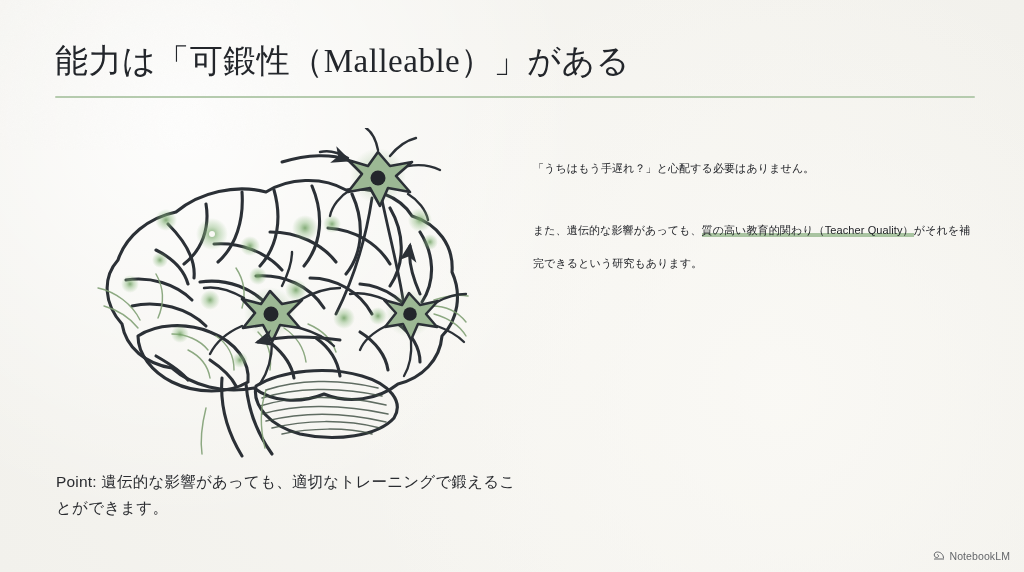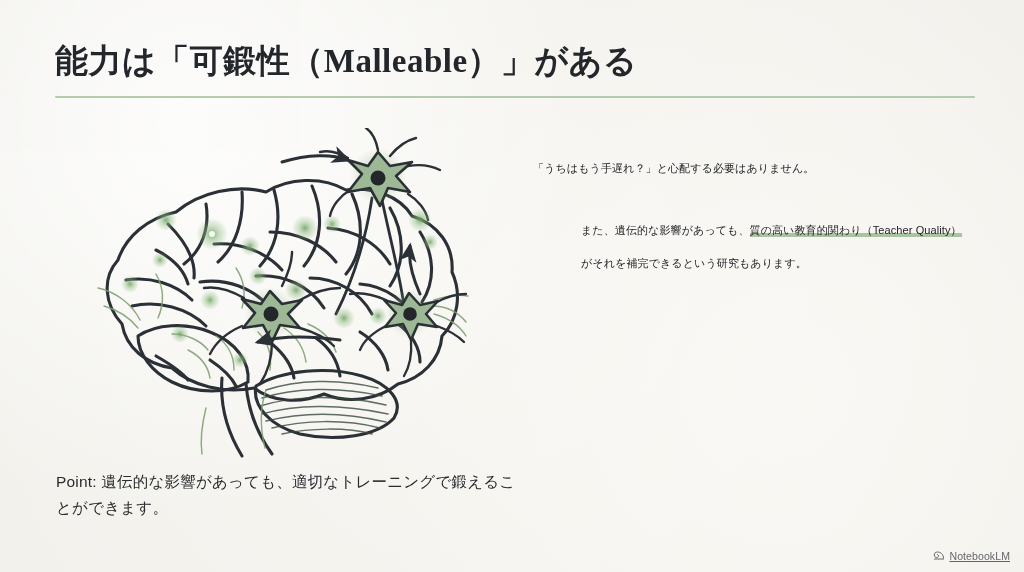--- a/index.html
+++ b/index.html
@@ -30,21 +30,21 @@
     opacity: 0.5;
   }
 
   
   #title {
     position: absolute;
     left: 55px;
     top: 40px;
     width: 900px;
     font-family: "Liberation Serif", "DejaVu Serif", serif;
-    font-weight: bold;
+    font-weight: normal;
     font-size: 33px;
     line-height: 42px;
     letter-spacing: 0.5px;
     color: #23262b;
     white-space: nowrap;
   }
   #title-rule {
     position: absolute;
     left: 55px;
     top: 96px;
@@ -83,40 +83,39 @@
     top: 152px;
     width: 440px;
     font-size: 11px;
     line-height: 33px;
     color: #222429;
     letter-spacing: 0.1px;
   }
   #body-col p {
     margin: 0 0 29px 0;
   }
-  #body-col p:last-child { margin-bottom: 0; margin-left: 48px; }
+  #body-col p:last-child { margin-bottom: 0; }
 
   .hl {
     background-image: linear-gradient(to top, #a9c4a1 0px, #a9c4a1 4px, transparent 4px);
     padding-bottom: 1px;
   }
 
   
   #watermark {
     position: absolute;
     right: 14px;
     bottom: 10px;
     display: flex;
     align-items: center;
     gap: 4px;
     color: #4a4d52;
     font-size: 10.5px;
     letter-spacing: 0.1px;
     opacity: 0.85;
-    text-decoration: underline;
   }
   #watermark svg { display: block; }
 </style>
 </head>
 <body>
 
 <div id="slide">
 
   <svg id="grain" xmlns="http://www.w3.org/2000/svg">
     <filter id="noiseFilter">

